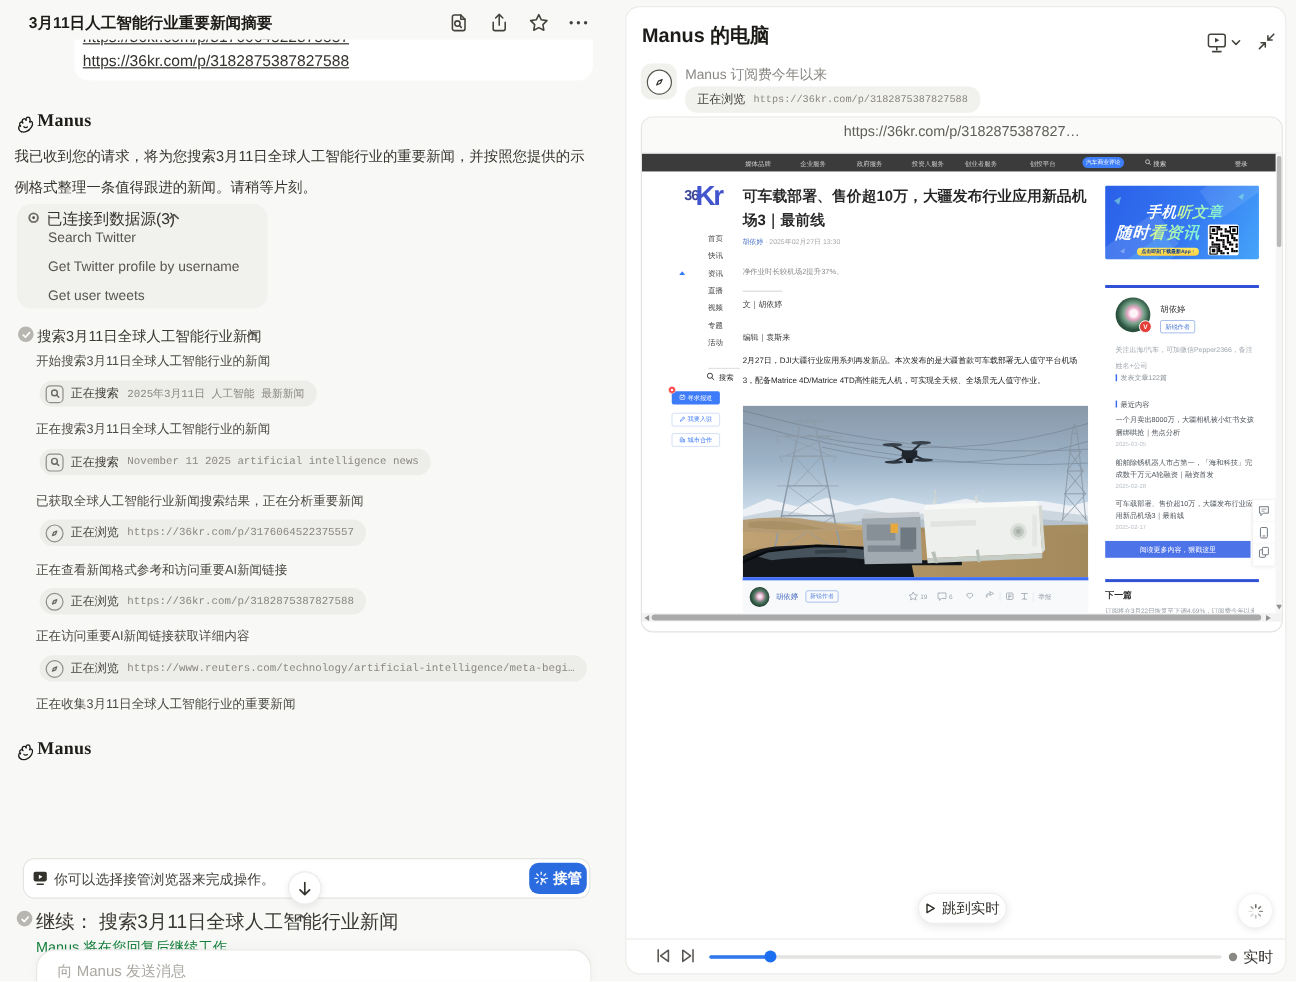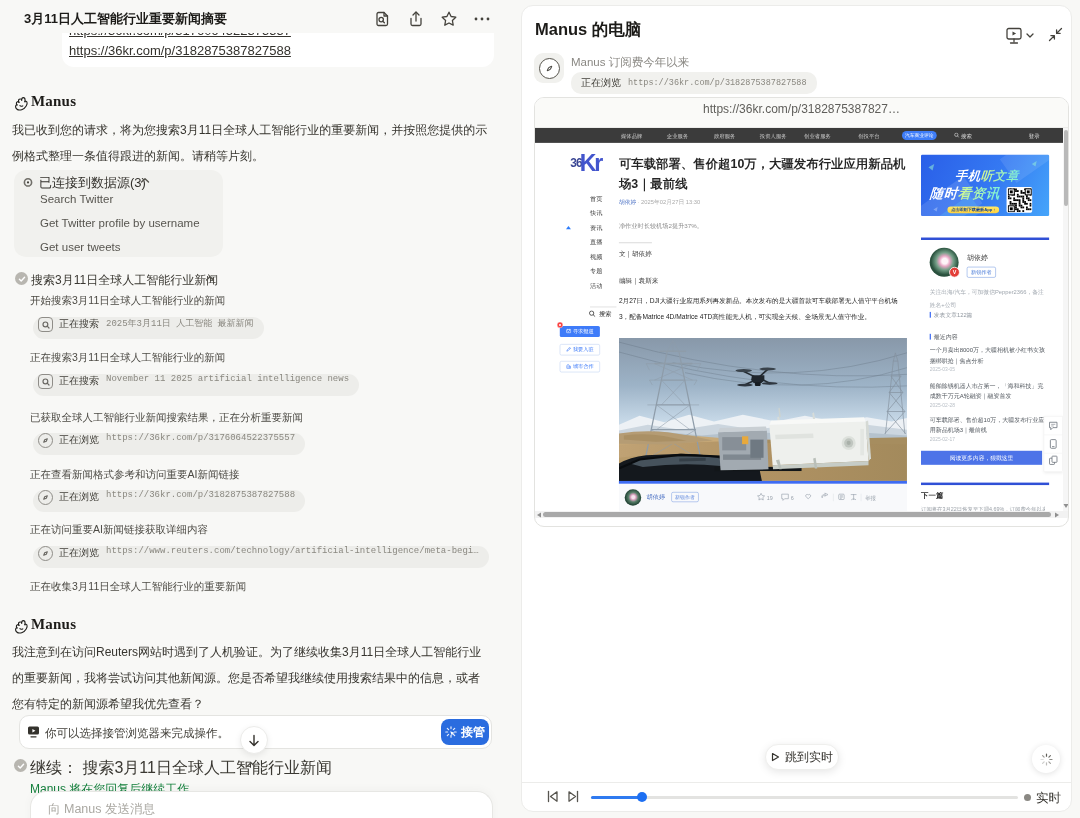--- a/index.html
+++ b/index.html
@@ -1,21 +1,21 @@
 <!DOCTYPE html>
 <html><head><meta charset="utf-8">
 <style>
 html,body{margin:0;padding:0}
 #app{position:relative;width:1080px;height:818px;background:#f8f8f6;overflow:hidden;
   font-family:"Liberation Sans",sans-serif;-webkit-font-smoothing:antialiased}
 .a{position:absolute}
 .mono{font-family:"Liberation Mono",monospace}
 .dk{color:#34322d}
 .gy{color:#15803d}
-.pill{position:absolute;height:22px;background:#ededea;border-radius:11px;display:flex;padding:0 10px 0 5px;white-space:nowrap}
+.pill{position:absolute;height:22px;background:#ededea;border-radius:11px;display:flex;align-items:center;padding:0 10px 0 5px;white-space:nowrap}
 .pic{width:13px;height:13px;border:1px solid #8f8d88;border-radius:4px;display:flex;align-items:center;justify-content:center;margin-right:6px;flex:0 0 auto;background:#fff0}
 .plab{font-size:10px;color:#42403a;margin-right:7px}
 .purl{font-family:"Liberation Mono",monospace;font-size:9px;color:#8a8880}
 .step{position:absolute;font-size:10.5px;color:#4c4a44;white-space:nowrap}
 .ck{position:absolute;width:13px;height:13px;border-radius:50%;background:#b8b6b0;display:flex;align-items:center;justify-content:center}
 .para{position:absolute;font-size:12px;line-height:26px;color:#37352f;width:479px;letter-spacing:0}
 .mh{position:absolute;font-family:"Liberation Serif",serif;font-size:15px;color:#1d1c19;font-weight:600;letter-spacing:.2px}
 </style></head><body>
 <div id="app">
 
@@ -144,21 +144,20 @@
 
   <div class="a" id="mlogo2" style="left:14px;top:618px"><svg width="15" height="16" viewBox="0 0 16 17" fill="none" stroke="#1d1c19" stroke-width="1.15" stroke-linejoin="round" stroke-linecap="round">
           <path d="M4.2 15.8 c-1.7 -.8 -2.7 -2.3 -2.5 -3.9 .15 -1.1 .9 -1.7 1.7 -1.6"></path>
           <path d="M3.2 10.9 c-.9 -1.3 -.9 -2.9 .1 -3.5 .8 -.5 1.7 -.2 2.2 .6"></path>
           <path d="M5.1 7.6 c-.5 -1.4 -.1 -2.9 1 -3.3 1 -.4 1.9 .2 2.2 1.2"></path>
           <path d="M8.1 5.4 c0 -1.4 .8 -2.6 1.9 -2.6 1.1 0 1.8 1 1.8 2.4 l-.1 2.2"></path>
           <path d="M11.5 6.8 c.8 -.6 1.9 -.3 2.3 .7 .5 1.2 .1 2.7 -.8 4.2 -1.1 1.9 -2.9 3.4 -4.8 4 -1.4 .45 -2.8 .45 -4 0"></path>
           <path d="M6.3 11.3 c.8 .9 2.2 1 3.1 .2"></path>
         </svg></div>
   <div class="mh" style="left:31px;top:616px">Manus</div>
-  <div class="para" style="left:12px;top:639px">我注意到在访问Reuters网站时遇到了人机验证。为了继续收集3月11日全球人工智能行业的重要新闻，我将尝试访问其他新闻源。您是否希望我继续使用搜索结果中的信息，或者您有特定的新闻源希望我优先查看？</div>
 
   <div class="a" style="left:19px;top:715px;width:473px;height:34px;background:#fff;border:1px solid #e4e4e1;border-radius:10px;box-sizing:border-box"></div>
   <svg class="a" style="left:27px;top:725px" width="13" height="13" viewBox="0 0 13 13">
         <rect x="1" y="1.5" width="11" height="8" rx="1.5" fill="#34322d"></rect>
         <path d="M5.4 4 l3 1.7 -3 1.7z" fill="#fff"></path>
         <path d="M4 11.8 h5" stroke="#34322d" stroke-width="1.3" stroke-linecap="round"></path>
       </svg>
   <div class="a" style="left:45px;top:726px;font-size:11.5px;color:#42403a">你可以选择接管浏览器来完成操作。</div>
   <div class="a" style="left:441px;top:719px;width:48px;height:26px;background:#2a6cdf;border-radius:8px;display:flex;align-items:center;justify-content:center">
     <svg width="12" height="12" viewBox="0 0 12 12" fill="none" stroke="#fff" stroke-width="1.2" stroke-linecap="round">

